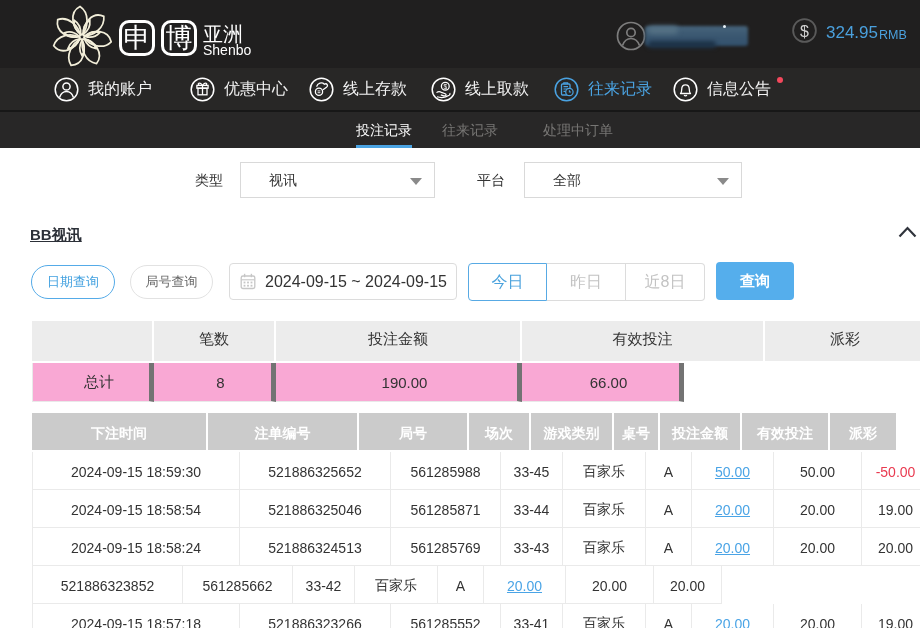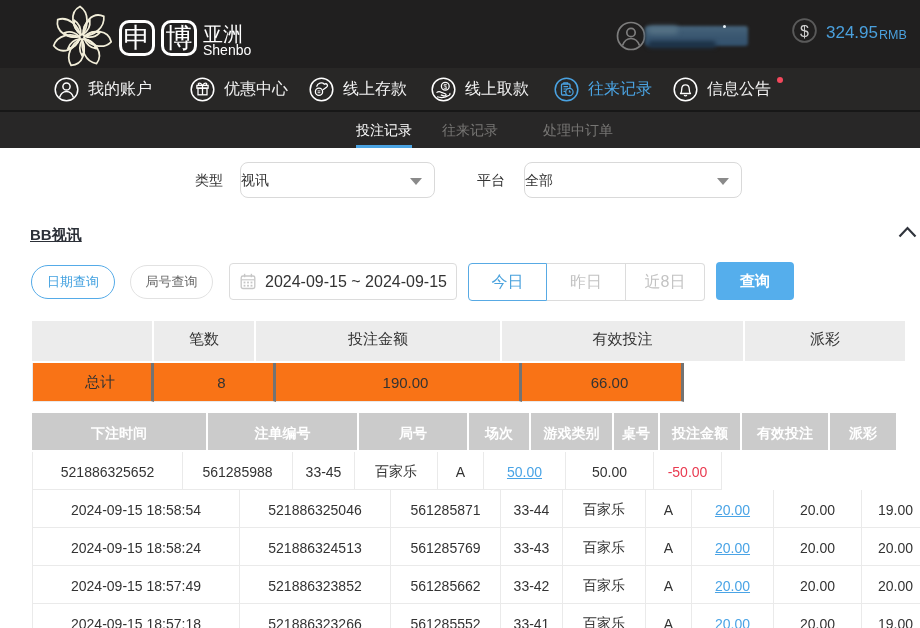--- a/index.html
+++ b/index.html
@@ -16,21 +16,21 @@
 .navitem { position:absolute; top:0; height:42px; display:flex; align-items:center; color:#f2f2f2; font-size:16px; }
 .navitem svg { margin-right:9px; }
 .navitem.active { color:#4aa3e2; }
 
 .tab { position:absolute; top:0; height:36px; line-height:36px; font-size:14px; color:#777674; }
 .tab.active { color:#fff; }
 #tabline { position:absolute; left:356px; top:145px; width:56px; height:3px; background:#4aa3e2; }
 
 
 .flabel { position:absolute; font-size:14px; color:#333; line-height:36px; height:36px; }
-.select { position:absolute; top:162px; height:36px; background:#fff; border:1px solid #d9d9d9; border-radius:8px; font-size:14px; color:#333; line-height:34px; padding-left:0; }
+.select { position:absolute; top:162px; height:36px; background:#fff; border:1px solid #d9d9d9; border-radius:0; font-size:14px; color:#333; line-height:34px; padding-left:28px; }
 .select .arr { position:absolute; right:12px; top:15px; width:0; height:0; border-left:6px solid transparent; border-right:6px solid transparent; border-top:7px solid #8a8a8a; }
 
 #bbtitle { position:absolute; left:30px; top:226px; font-size:15px; font-weight:bold; color:#2c3038;text-decoration:underline; }
 
 
 .pill { position:absolute; top:265px; height:34px; border-radius:17px; font-size:13px; display:flex; align-items:center; justify-content:center; background:#fff; }
 #btn-date { left:31px; width:84px; border:1px solid #55abe8; color:#44a2e0; }
 #btn-ju { left:130px; width:83px; border:1px solid #e2e2e2; color:#666; }
 #datebox { position:absolute; left:229px; top:263px; width:228px; height:37px; border:1px solid #dcdcdc; border-radius:4px; background:#fff; font-size:15px; color:#333; display:flex; align-items:center; }
 #datebox svg { margin:0 9px 0 10px; }
@@ -38,31 +38,31 @@
 .seg { position:absolute; top:263px; height:38px; background:#fff; border:1px solid #dcdcdc; font-size:16px; display:flex; align-items:center; justify-content:center; color:#c3c3c3; }
 #seg1 { left:468px; width:79px; border:1px solid #58aae4; color:#4aa2dd; border-radius:4px 0 0 4px; z-index:2; }
 #seg2 { left:547px; width:79px; border-left:none; }
 #seg3 { left:626px; width:79px; border-left:none; border-radius:0 4px 4px 0; }
 #btn-query { position:absolute; left:716px; top:262px; width:78px; height:38px; background:#55aeec; border-radius:4px; color:#fff; font-size:15px; font-weight:bold; display:flex; align-items:center; justify-content:center; }
 
 
 .trow { position:absolute; left:32px; display:flex; }
 .trow > div { flex:none; display:flex; align-items:center; justify-content:center; font-size:14px; }
 .sumhead > div { background:#ececec; color:#333; margin-right:2px; font-size:15px; padding-bottom:3px; }
-.sumbody > div { background:#f97316; color:#333; border-bottom:1px solid #e9e9e9; border-right:3px solid #737373;padding-left:16px; }
+.sumbody > div { background:#f9a8d4; color:#333; border-bottom:1px solid #e9e9e9; border-right:5px solid #737373;padding-left:16px; }
 .sumbody > div:first-child { border-left:1px solid #e9e9e9; }
 .dhead > div { background:#cbcbcb; color:#fff; font-weight:bold; font-size:14px; margin-right:2px; padding-top:4px; }
 .drow > div { background:#fff; color:#333; border-bottom:1px solid #eaeaea; border-right:1px solid #eaeaea; font-size:14px; padding-top:2px; }
 .drow > div:first-child { border-left:1px solid #eaeaea; }
 .blue-link { color:#4aa4e6; text-decoration:underline; }
 .red { color:#e93a50; }
 .drow > div.red { color:#e93a50; }
 
 
-.sc1{width:120px}.sc2{width:100px}.sc3{width:244px}.sc4{width:241px}.sc5{width:160px}
+.sc1{width:120px}.sc2{width:120px}.sc3{width:244px}.sc4{width:241px}.sc5{width:160px}
 .sumbody .sc1{width:122px}.sumbody .sc2{width:122px}.sumbody .sc3{width:246px}.sumbody .sc4{width:243px}.sumbody .sc5{width:162px}
 .sumbody > div { font-size:15px; }
 .dc1{width:174px}.dc2{width:149px}.dc3{width:108px}.dc4{width:60px}.dc5{width:81px}.dc6{width:44px}.dc7{width:80px}.dc8{width:86px}.dc9{width:66px}
 .drow .dc1{width:208px}.drow .dc2{width:151px}.drow .dc3{width:110px}.drow .dc4{width:62px}.drow .dc5{width:83px}.drow .dc6{width:46px}.drow .dc7{width:82px}.drow .dc8{width:88px}.drow .dc9{width:68px}
 .drow > div { margin-right:0; }
 </style>
 </head>
 <body>
 <div id="page">
   <div id="topbar"></div>
@@ -227,20 +227,21 @@
       <div class="dc2">注单编号</div>
       <div class="dc3">局号</div>
       <div class="dc4">场次</div>
       <div class="dc5">游戏类别</div>
       <div class="dc6">桌号</div>
       <div class="dc7">投注金额</div>
       <div class="dc8">有效投注</div>
       <div class="dc9">派彩</div>
   </div>
   <div class="trow drow" style="top:452px; height:38px;">
+    <div class="dc1">2024-09-15 18:59:30</div>
       <div class="dc2">521886325652</div>
       <div class="dc3">561285988</div>
       <div class="dc4">33-45</div>
       <div class="dc5">百家乐</div>
       <div class="dc6">A</div>
       <div class="dc7">
         <span class="blue-link">50.00</span>
       </div>
       <div class="dc8">50.00</div>
       <div class="dc9 red">-50.00</div>
@@ -265,21 +266,20 @@
       <div class="dc4">33-43</div>
       <div class="dc5">百家乐</div>
       <div class="dc6">A</div>
       <div class="dc7">
         <span class="blue-link">20.00</span>
       </div>
       <div class="dc8">20.00</div>
       <div class="dc9">20.00</div>
   </div>
   <div class="trow drow" style="top:566px; height:38px;">
-    <div class="dc1">2024-09-15 18:57:49</div>
       <div class="dc2">521886323852</div>
       <div class="dc3">561285662</div>
       <div class="dc4">33-42</div>
       <div class="dc5">百家乐</div>
       <div class="dc6">A</div>
       <div class="dc7">
         <span class="blue-link">20.00</span>
       </div>
       <div class="dc8">20.00</div>
       <div class="dc9">20.00</div>

